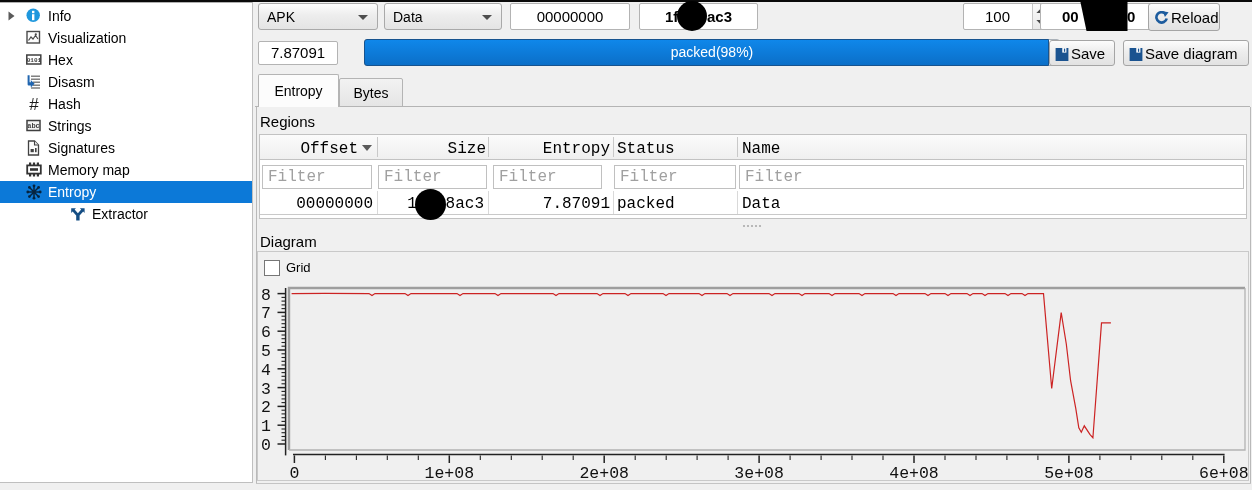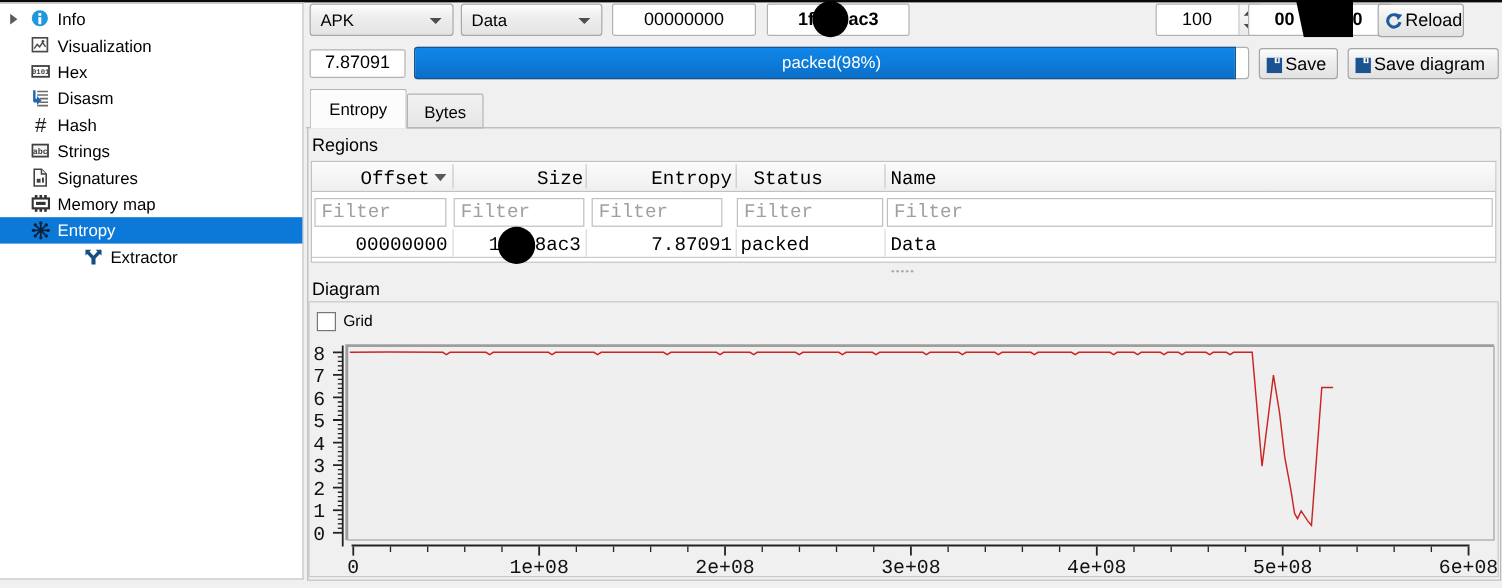--- a/index.html
+++ b/index.html
@@ -162,21 +162,21 @@
 <div class="abs" style="left:1078px;top:0;width:52px;height:32px;background:transparent;clip-path:polygon(2px 0,49.5px 0,49.5px 31px,8.5px 31px);background:#000;"></div>
 <div class="btn" style="left:1148px;top:3px;width:72px;height:28px;">
   <svg style="position:absolute;left:5px;top:7px;" width="15" height="15" viewBox="0 0 15 15">
         <path d="M11.9 3.4 A5.2 5.2 0 1 0 12.7 7.4" fill="none" stroke="#1d5c9e" stroke-width="2.6"></path>
         <polygon points="8.9,0.2 14.6,1.3 10.9,5.9" fill="#1d5c9e"></polygon>
       </svg>
   <span style="position:absolute;left:22px;top:5px;">Reload</span>
 </div>
 
 <div class="edit" style="left:258px;top:41px;width:80px;height:24px;line-height:22px;">7.87091</div>
-<div class="abs" style="left:345px;top:39px;width:696px;height:27px;background:#fff;border-radius:3px;border:1px solid #aab1b8;box-sizing:border-box;">
+<div class="abs" style="left:364px;top:39px;width:696px;height:27px;background:#fff;border-radius:3px;border:1px solid #aab1b8;box-sizing:border-box;">
   <div style="position:absolute;left:-1px;top:-1px;width:685px;height:27px;border-radius:3px 0 0 3px;border:1px solid #17538e;box-sizing:border-box;background:linear-gradient(#0f87ea,#0b6fc8);"></div>
   <div style="position:absolute;left:0;top:0;width:694px;height:25px;text-align:center;line-height:25px;color:#fff;font-size:14px;">packed(98%)</div>
 </div>
 <div class="btn" style="left:1049px;top:40px;width:66px;height:26px;">
   <svg style="position:absolute;left:5px;top:7px;" width="14" height="13" viewBox="0 0 14 13">
         <path d="M0.6 0 L13.4 0 L13.4 13 L0.6 13 Z" fill="#1a5390"></path>
         <rect x="7.3" y="0" width="4.1" height="4.6" fill="#fff"></rect>
         <rect x="8.9" y="0.6" width="1.3" height="3.2" fill="#1a5390"></rect>
       </svg>
   <span style="position:absolute;left:21px;top:4px;">Save</span>
@@ -204,21 +204,21 @@
     <div style="position:absolute;left:117px;top:2px;width:1px;height:20px;background:#c9c9c9;"></div>
     <div style="position:absolute;left:228px;top:2px;width:1px;height:20px;background:#c9c9c9;"></div>
     <div style="position:absolute;left:353px;top:2px;width:1px;height:20px;background:#c9c9c9;"></div>
     <div style="position:absolute;left:477px;top:2px;width:1px;height:20px;background:#c9c9c9;"></div>
     <div style="position:absolute;right:888px;top:5px;margin-left:38px;">Offset</div>
     <svg style="position:absolute;left:101px;top:9px;" width="12" height="8">
           <polygon points="1,1 11,1 6,7" fill="#5a5a5a"></polygon>
         </svg>
     <div style="position:absolute;right:760px;top:5px;">Size</div>
     <div style="position:absolute;right:636px;top:5px;">Entropy</div>
-    <div style="position:absolute;left:357px;top:5px;margin-left:11px;">Status</div>
+    <div style="position:absolute;left:357px;top:5px;">Status</div>
     <div style="position:absolute;left:482px;top:5px;">Name</div>
   </div>
   <div style="position:absolute;left:2px;top:30px;width:110px;height:24px;border:1px solid #c0c0c0;box-sizing:border-box;color:#a0a0a0;line-height:22px;padding-left:5px;">Filter</div>
   <div style="position:absolute;left:118px;top:30px;width:109px;height:24px;border:1px solid #c0c0c0;box-sizing:border-box;color:#a0a0a0;line-height:22px;padding-left:5px;">Filter</div>
   <div style="position:absolute;left:233px;top:30px;width:109px;height:24px;border:1px solid #c0c0c0;box-sizing:border-box;color:#a0a0a0;line-height:22px;padding-left:5px;">Filter</div>
   <div style="position:absolute;left:354px;top:30px;width:122px;height:24px;border:1px solid #c0c0c0;box-sizing:border-box;color:#a0a0a0;line-height:22px;padding-left:5px;">Filter</div>
   <div style="position:absolute;left:479px;top:30px;width:505px;height:24px;border:1px solid #c0c0c0;box-sizing:border-box;color:#a0a0a0;line-height:22px;padding-left:5px;">Filter</div>
   <div style="position:absolute;left:0;top:56px;width:986px;height:23px;border-bottom:1px solid #c9c9c9;">
     <div style="position:absolute;left:117px;top:0;width:1px;height:23px;background:#d9d9d9;"></div>
     <div style="position:absolute;left:228px;top:0;width:1px;height:23px;background:#d9d9d9;"></div>

